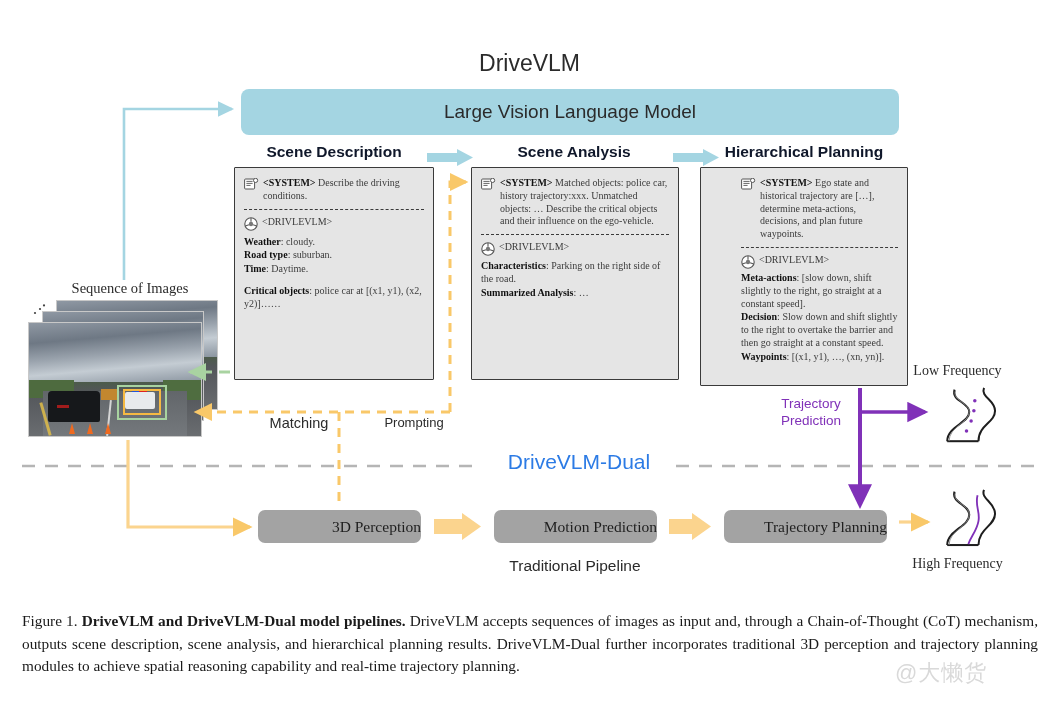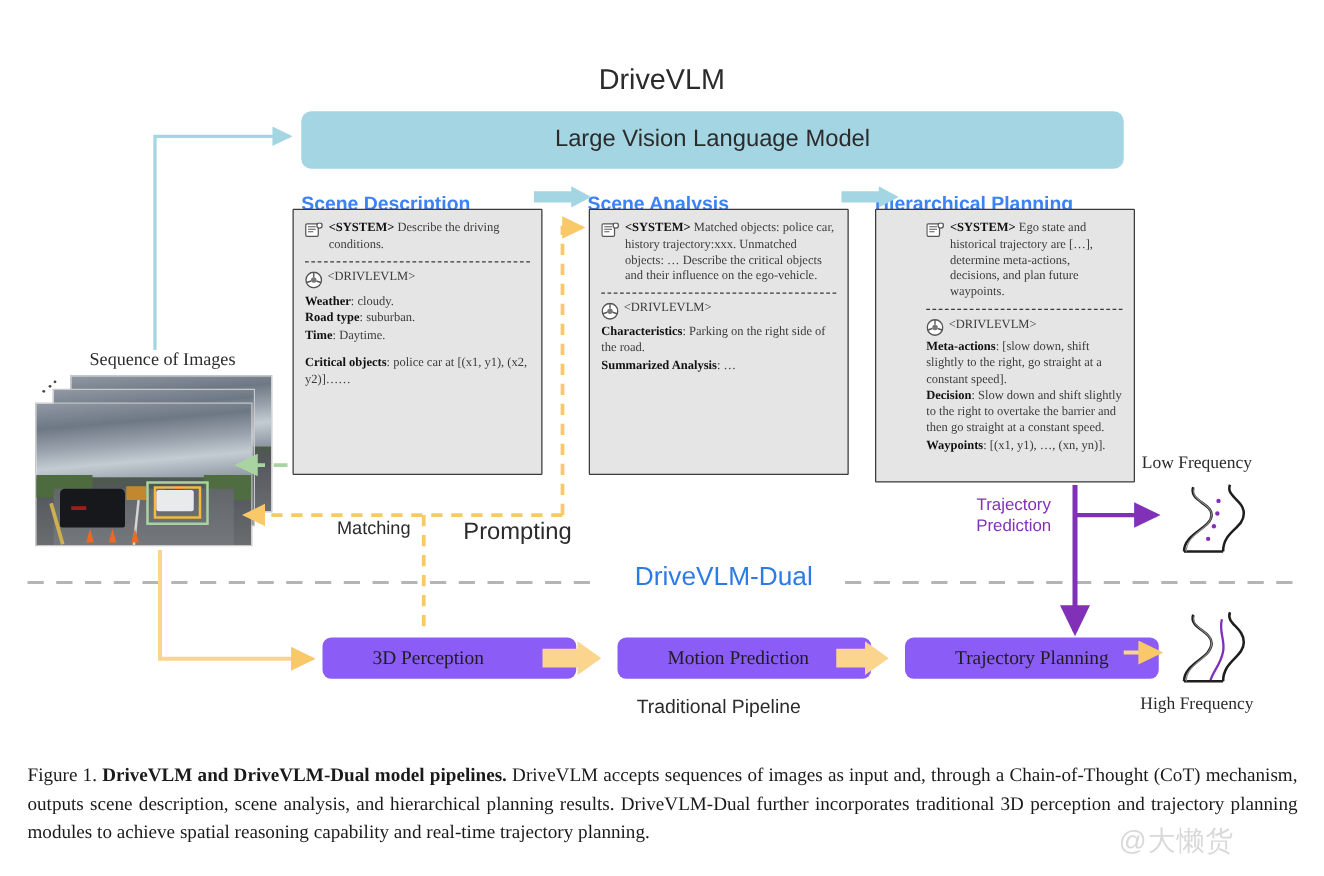--- a/index.html
+++ b/index.html
@@ -11,21 +11,21 @@
   #main-title{left:0;top:50px;width:1059px;text-align:center;
       font-family:"Liberation Sans",sans-serif;font-size:23px;color:#2b2b2b;}
 
   
   #lvlm-bar{left:241px;top:89px;width:658px;height:46px;background:#a4d5e2;
       border-radius:8px;display:flex;align-items:center;justify-content:center;
       font-family:"Liberation Sans",sans-serif;font-size:19px;color:#2b2b2b;}
 
   
   .col-head{font-family:"Liberation Sans",sans-serif;font-weight:bold;
-      font-size:15.5px;color:#3b82f6;top:155px;}
+      font-size:15.5px;color:#0f172a;text-align:center;top:143px;}
   #head-desc{left:241px;width:186px;}
   #head-analysis{left:470px;width:208px;}
   #head-plan{left:700px;width:208px;}
 
   
   .blk-arrow{top:149px;width:46px;height:17px;}
   #arrow-d2a{left:427px;}
   #arrow-a2p{left:673px;}
 
   
@@ -70,33 +70,33 @@
        background:linear-gradient(90deg,#2255dd 0 50%,#dd2222 50% 100%);}
   .truck{position:absolute;left:42%;top:58%;width:9%;height:10%;background:#c2872f;}
   .bbox-green{position:absolute;left:51%;top:55%;width:27%;height:27%;border:2.2px solid #a8d3a0;}
   .bbox-orange{position:absolute;left:54.5%;top:58.5%;width:20%;height:19%;border:2.2px solid #f5b942;}
   #dots-deco{left:32px;top:303px;font-size:12px;color:#555;letter-spacing:1px;}
 
   
   #lbl-matching{left:240px;top:415px;width:118px;text-align:center;
       font-family:"Liberation Sans",sans-serif;font-size:14.5px;color:#2b2b2b;}
   #lbl-prompting{left:355px;top:415px;width:118px;text-align:center;
-      font-family:"Liberation Sans",sans-serif;font-size:19px;color:#2b2b2b;}
+      font-family:"Liberation Sans",sans-serif;font-size:13px;color:#2b2b2b;}
   #lbl-traditional{left:470px;top:557px;width:210px;text-align:center;
       font-family:"Liberation Sans",sans-serif;font-size:15.5px;color:#2b2b2b;}
   #lbl-dual{left:489px;top:450px;width:180px;text-align:center;
       font-family:"Liberation Sans",sans-serif;font-size:21px;color:#2c7be5;}
   #lbl-traj-refine{left:757px;top:396px;width:108px;text-align:center;
       font-family:"Liberation Sans",sans-serif;font-size:13.5px;color:#8031b8;line-height:1.25;}
   #lbl-low{left:895px;top:363px;width:125px;text-align:center;font-size:14px;color:#2b2b2b;}
   #lbl-high{left:895px;top:556px;width:125px;text-align:center;font-size:14px;color:#2b2b2b;}
 
   
-  .ob{background:#8b5cf6;border-radius:7px;display:flex;align-items:center;
-      justify-content:flex-start;font-size:15.5px;color:#1e1e1e;height:33px;top:510px;padding-left:40px;}
+  .ob{background:#a3a3a3;border-radius:7px;display:flex;align-items:center;
+      justify-content:flex-end;font-size:15.5px;color:#1e1e1e;height:33px;top:510px;}
   #box-3d{left:258px;width:163px;}
   #box-motion{left:494px;width:163px;}
   #box-traj{left:724px;width:163px;}
 
   
   #caption{left:22px;top:610px;width:1016px;font-size:15.3px;line-height:1.48;
       color:#1a1a1a;text-align:justify;}
   #caption b{font-weight:bold;}
 
   

